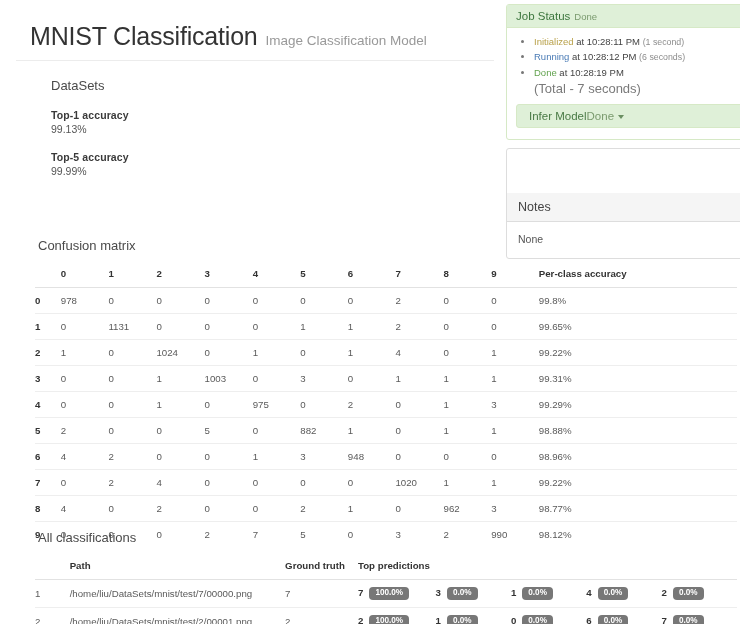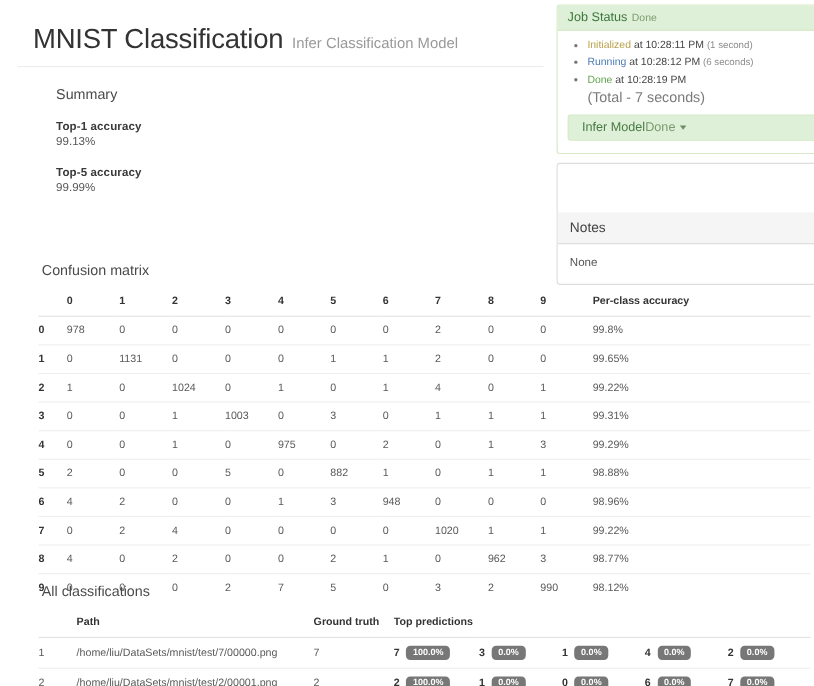--- a/index.html
+++ b/index.html
@@ -199,26 +199,26 @@
 </style>
 </head>
 <body>
 
 <div class="page">
 
   <div class="left-col">
     <div class="title-block">
       <div class="title-row">
         <span class="app-title">MNIST Classification</span>
-        <span class="app-subtitle">Infer Classification Model</span>
+        <span class="app-subtitle">Image Classification Model</span>
       </div>
     </div>
 
     <div class="summary-wrap">
-      <div class="summary-title">Summary</div>
+      <div class="summary-title">DataSets</div>
       <div class="metric">
         <div class="metric-label">Top-1 accuracy</div>
         <div class="metric-value">99.13%</div>
       </div>
       <div class="metric">
         <div class="metric-label">Top-5 accuracy</div>
         <div class="metric-value">99.99%</div>
       </div>
     </div>
   </div>

